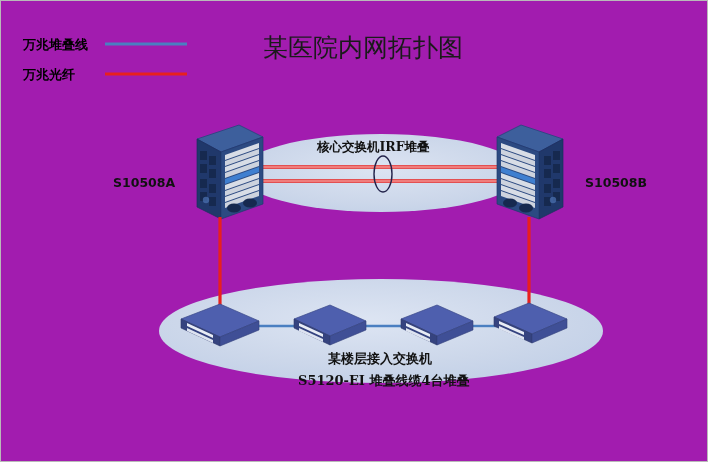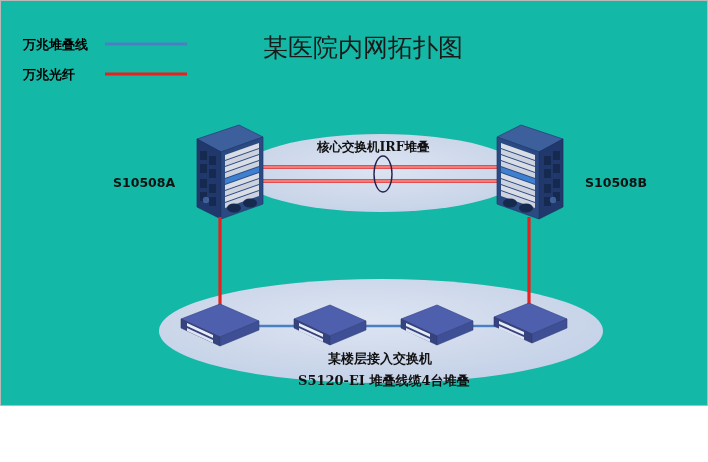--- a/index.html
+++ b/index.html
@@ -6,22 +6,22 @@
     margin: 0;
     padding: 0;
     background: #ffffff;
   }
   body {
     font-family: "Liberation Sans", "DejaVu Sans", sans-serif;
   }
   #page {
     position: relative;
     width: 708px;
-    height: 406px;
-    background: #14b8a6;
+    height: 462px;
+    background: #a21caf;
     border: 1px solid #b9b9b9;
     box-sizing: border-box;
     overflow: hidden;
   }
   #canvas {
     position: absolute;
     left: 0;
     top: 0;
     width: 708px;
     height: 462px;

